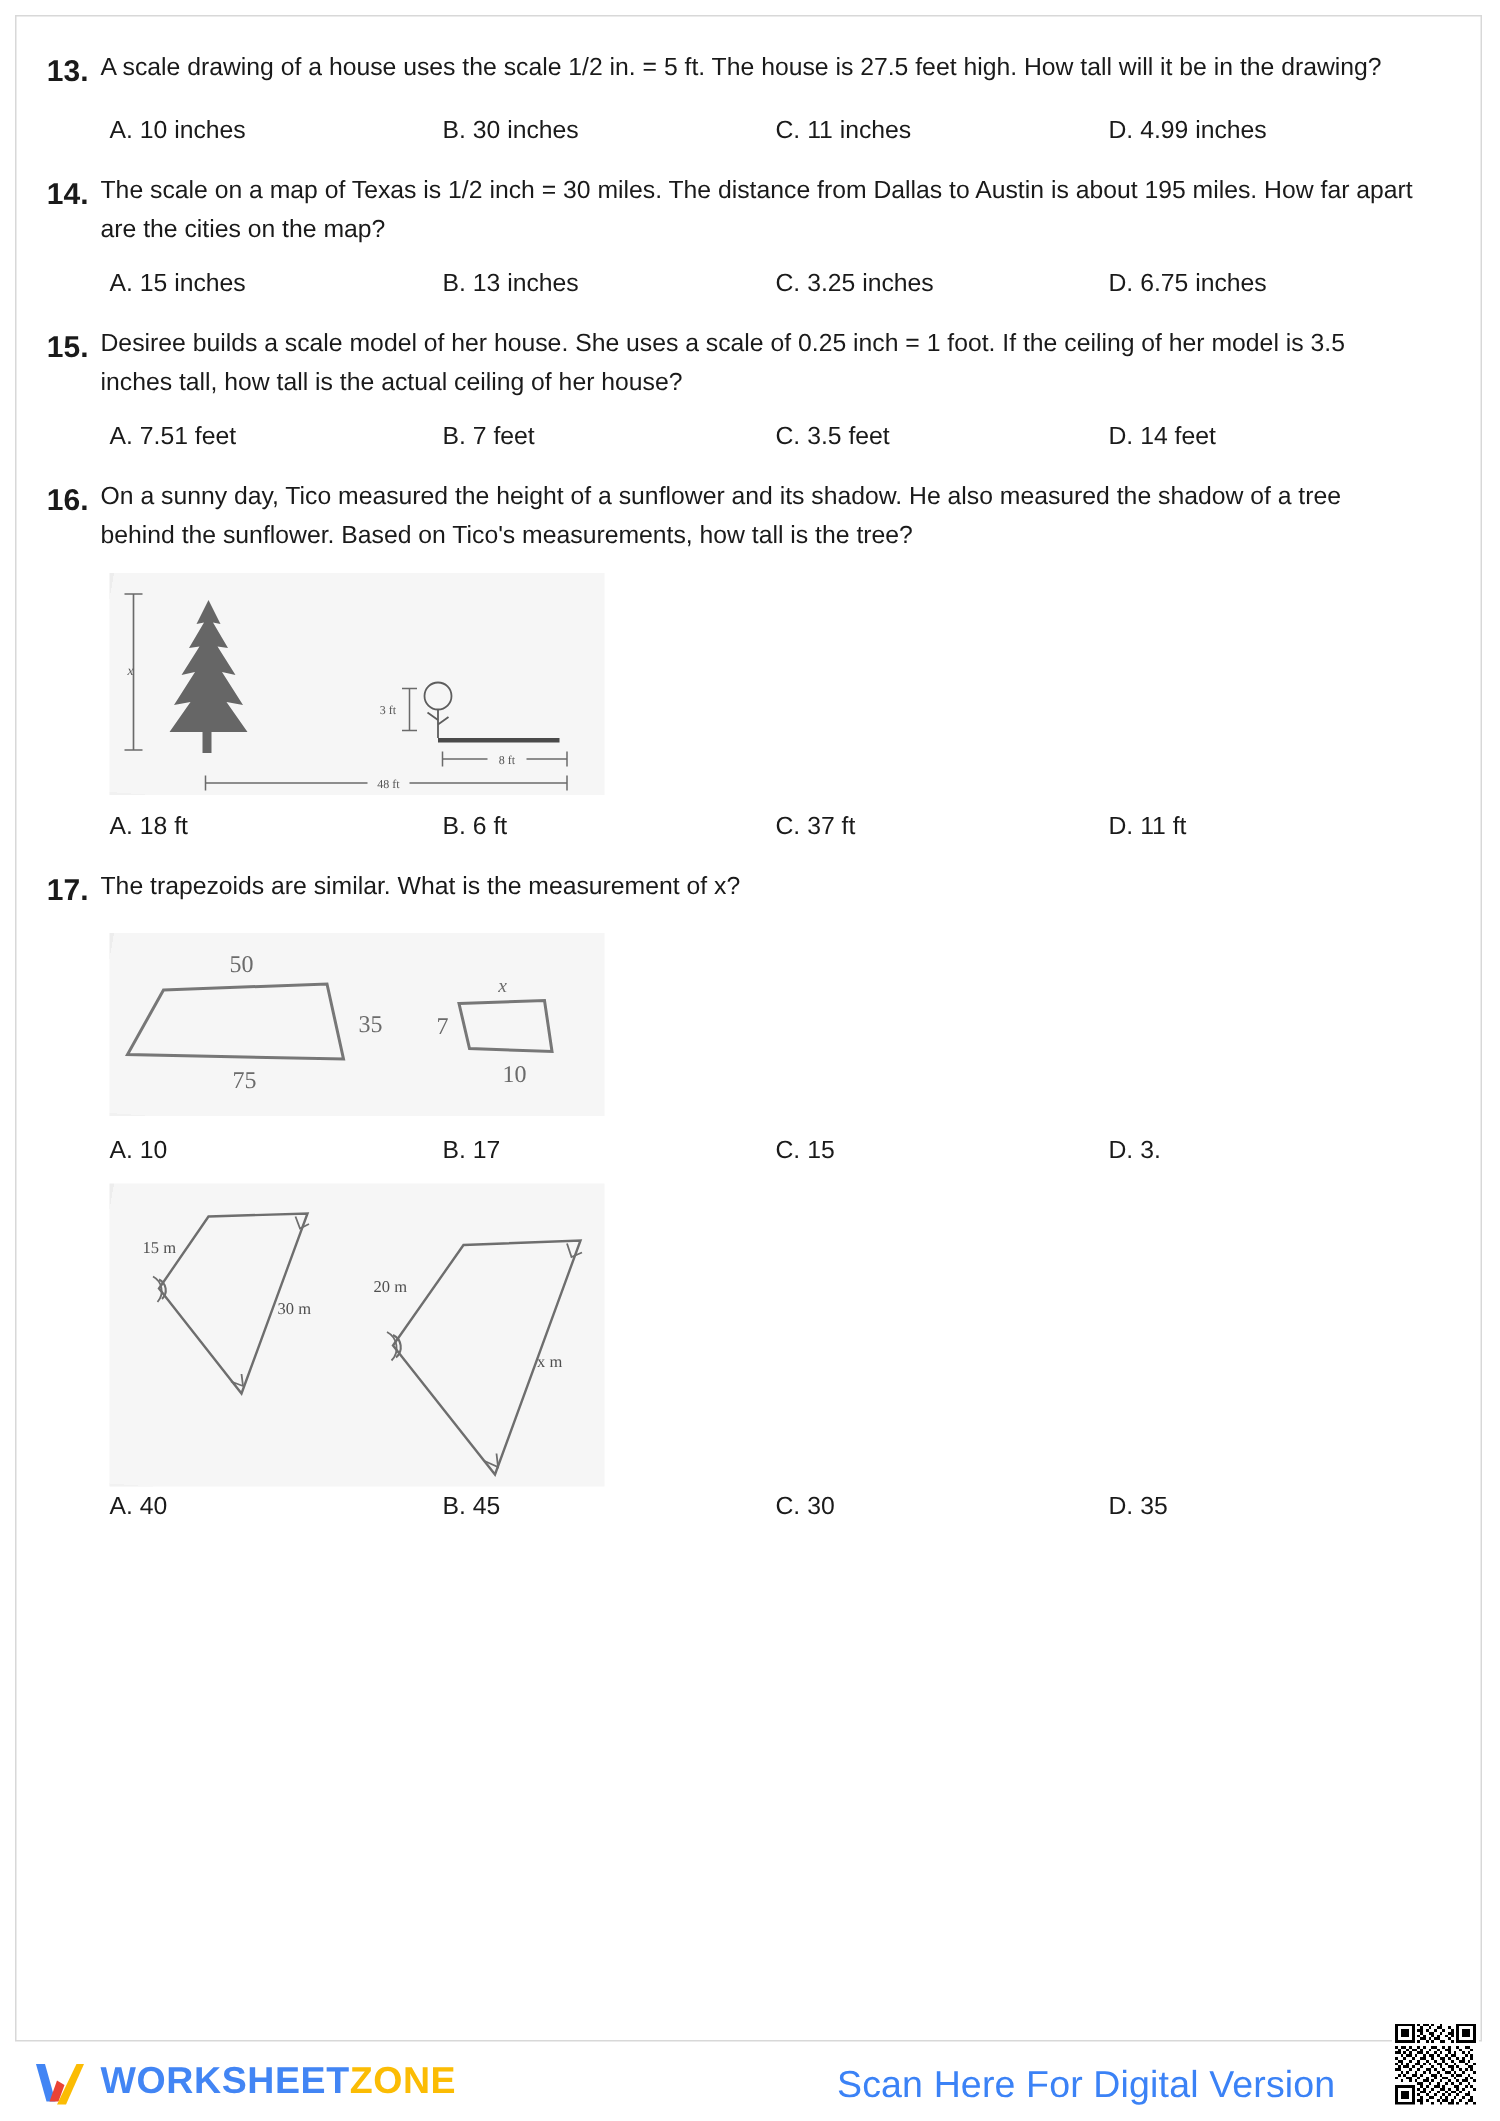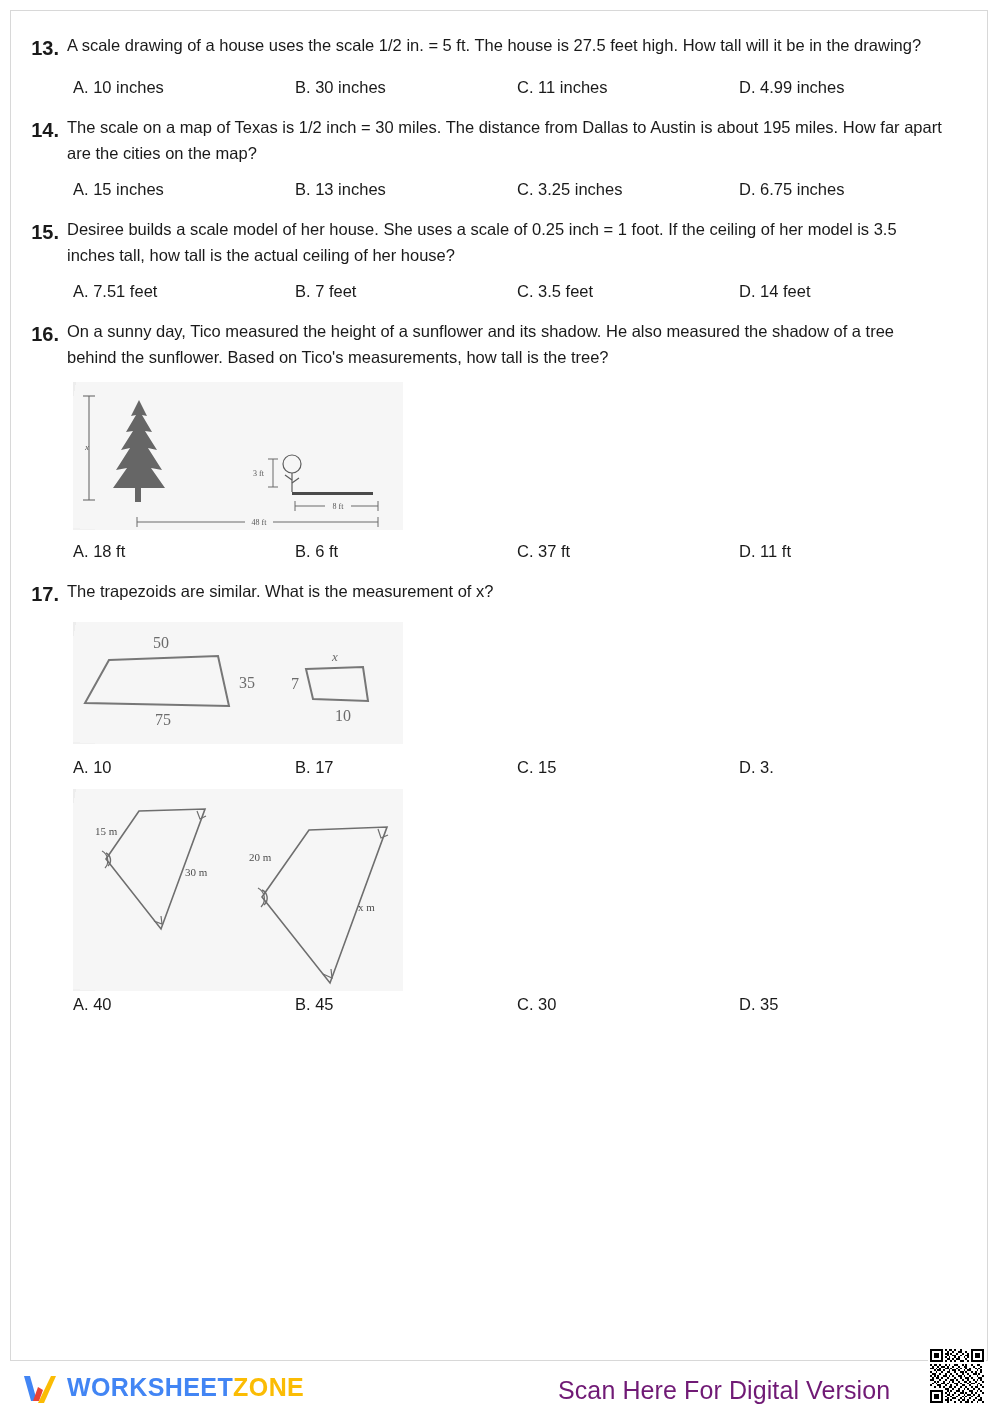--- a/index.html
+++ b/index.html
@@ -94,21 +94,21 @@
     font-weight: bold;
     letter-spacing: .4px;
   }
   .logo-text .w { color: #4285f4; }
   .logo-text .z { color: #fbbc04; }
   .scan-label {
     position: absolute;
     left: 558px;
     top: 12px;
     font-size: 25px;
-    color: #701a75;
+    color: #3b82f6;
     letter-spacing: .1px;
   }
   .qr {
     position: absolute;
     left: 928px;
     top: 1347px;
     width: 58px;
     height: 58px;
     background: #fff;
     padding: 2px;

